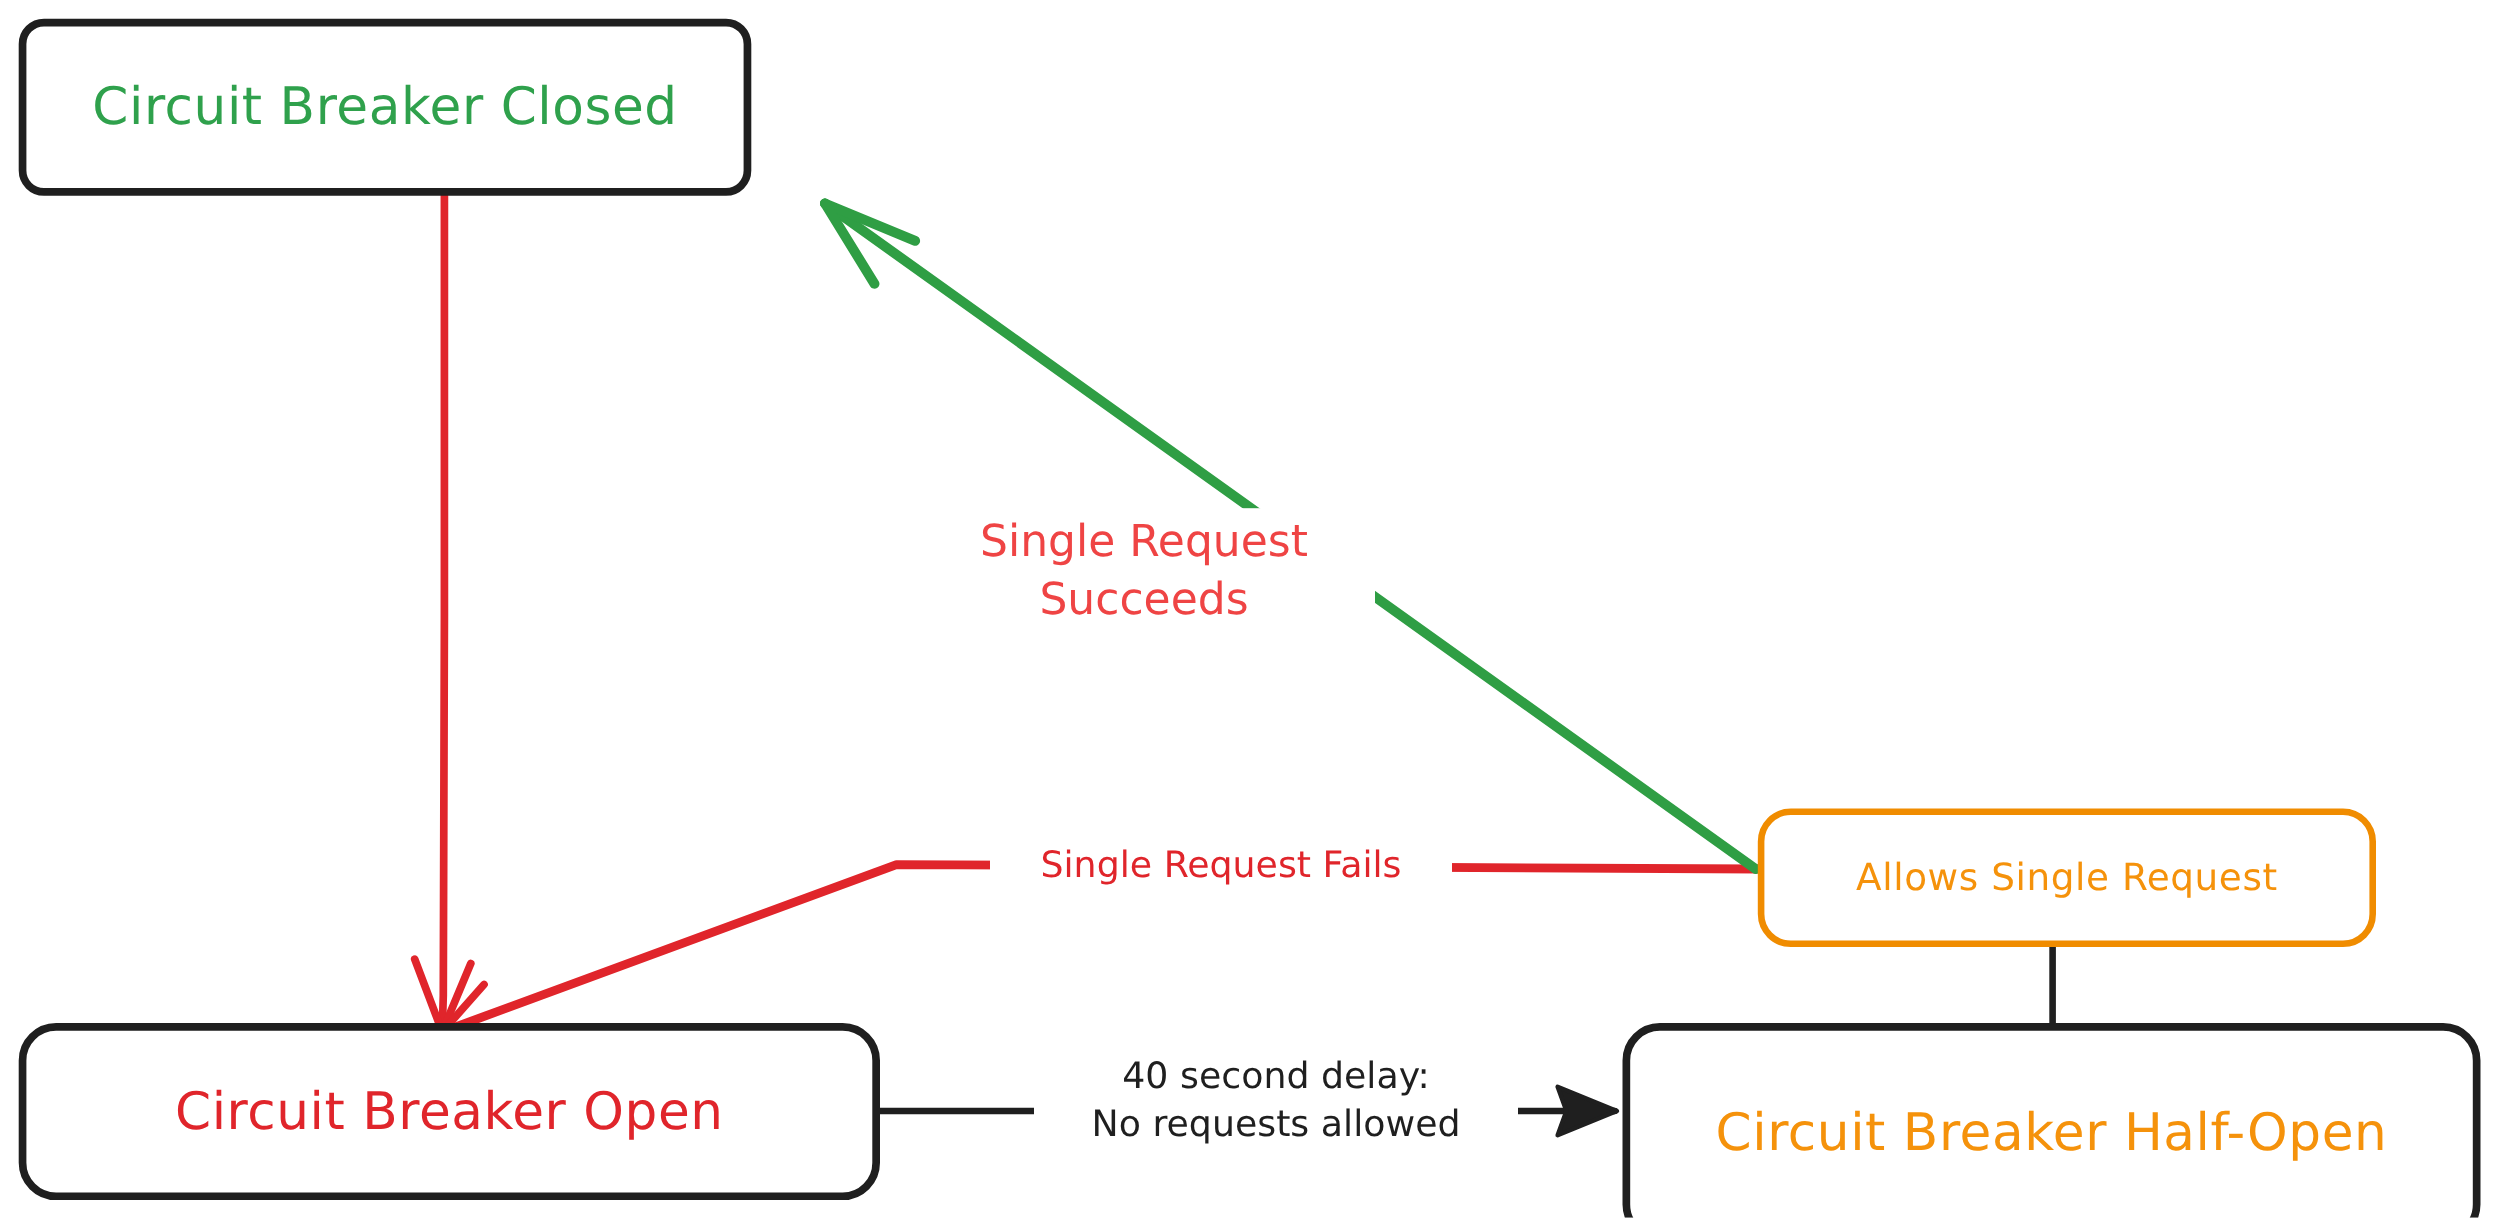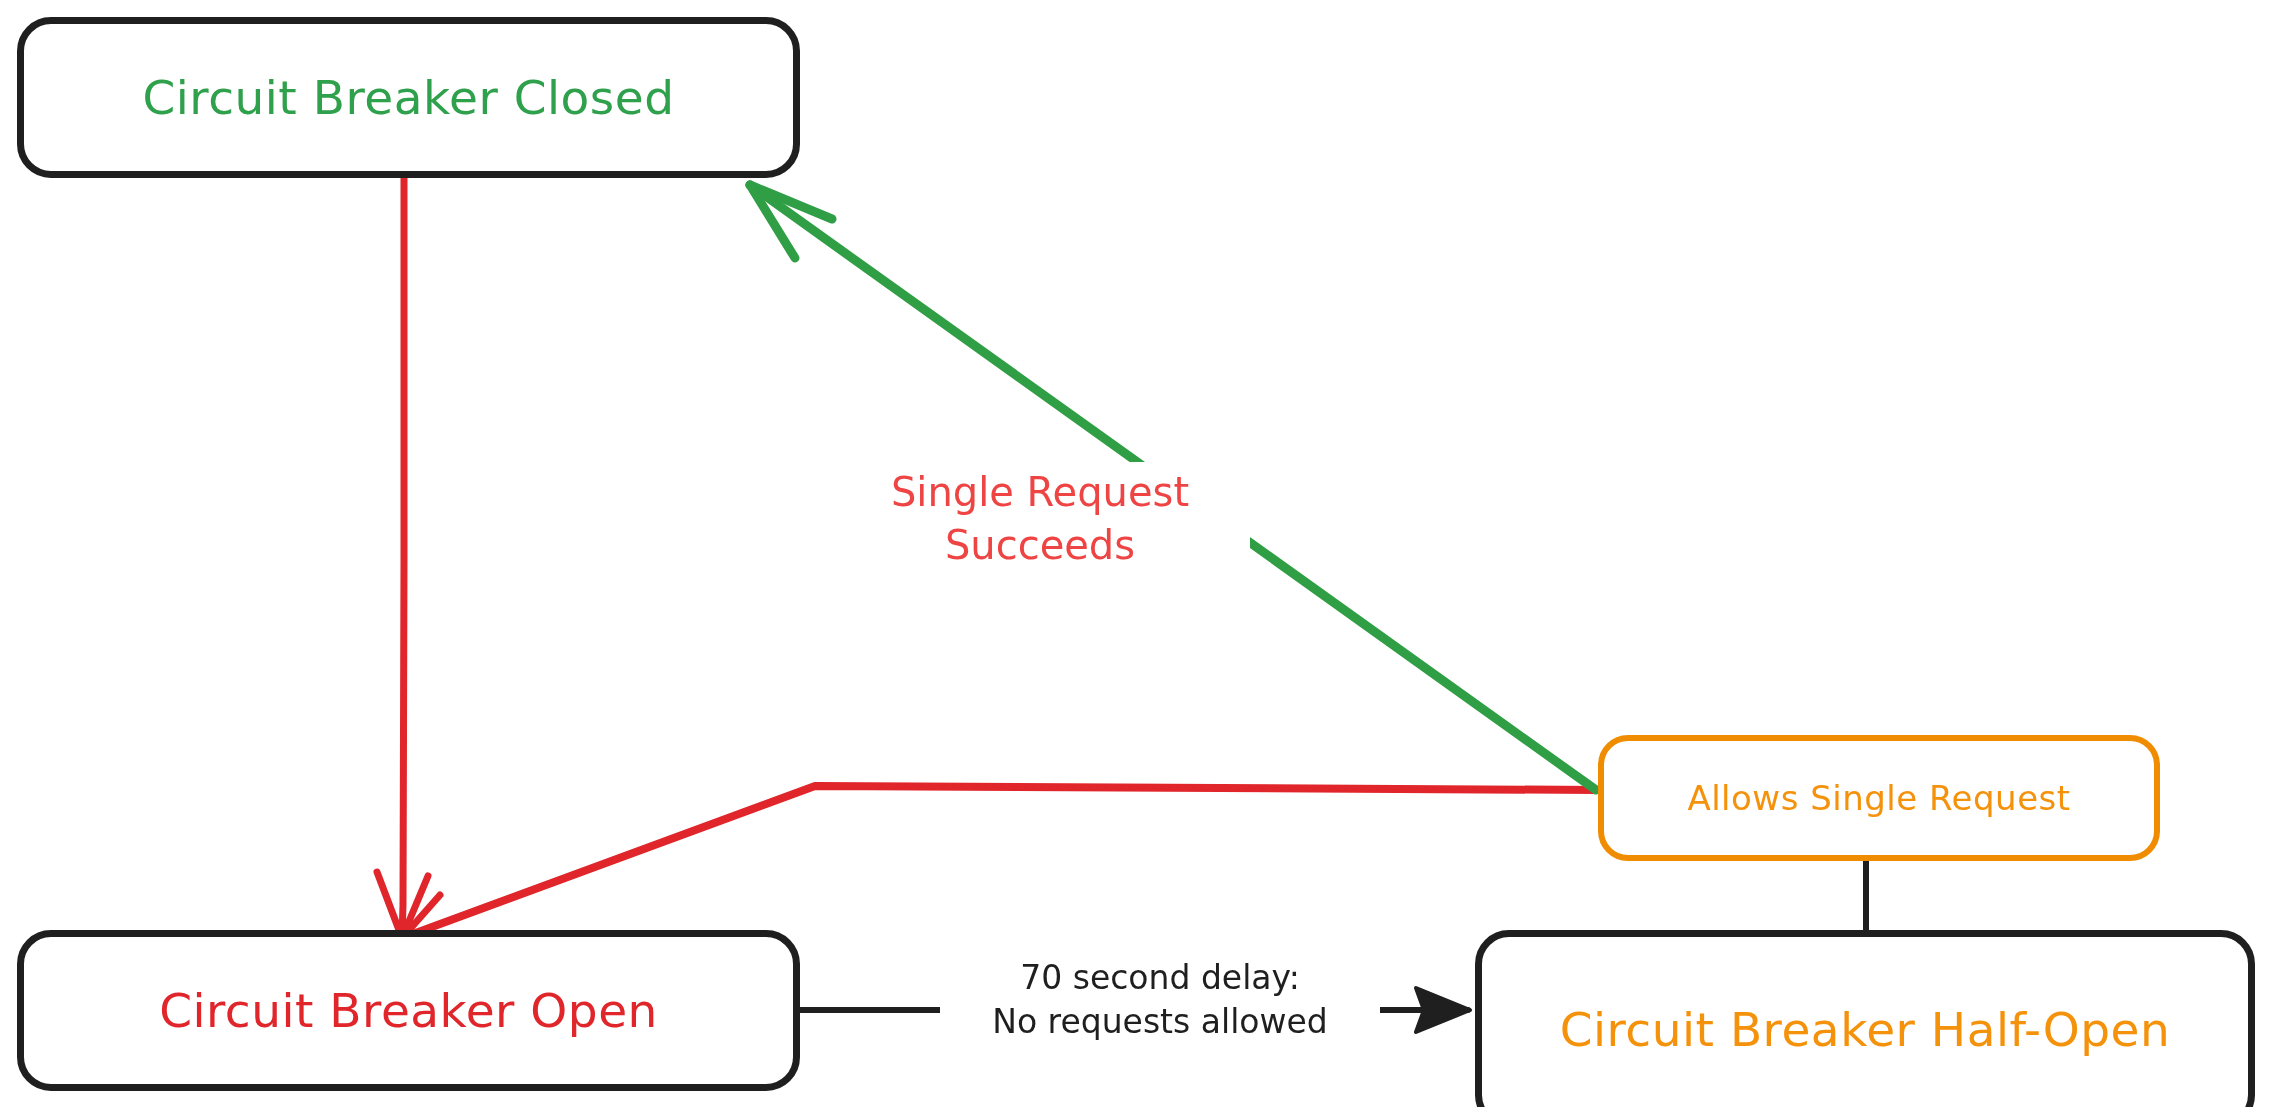--- a/index.html
+++ b/index.html
@@ -48,21 +48,21 @@
   }
   .node-label {
     font-family: "DejaVu Sans", sans-serif;
     font-weight: 400;
     letter-spacing: 0.5px;
     white-space: nowrap;
   }
 
   
   #node-closed {
-    left: 17px;  top: 17px;  width: 783px;  height: 161px;
+    left: 17px;  top: 17px;  width: 666px;  height: 161px; border-radius: 23px;
   }
   #node-closed .node-label {
     font-size: 47px;
     color: #2fa14c;
   }
 
   #node-open {
     left: 17px;  top: 930px;  width: 783px;  height: 161px; justify-content: center;
   }
   #node-open .node-label {
@@ -171,17 +171,18 @@
     <span class="node-label">Allows Single Request</span>
   </div>
 
   <div class="node node-black" id="node-halfopen">
     <span class="node-label">Circuit Breaker Half-Open</span>
   </div>
 
 
   <div class="edge-label" id="label-succeeds">Single Request Succeeds</div>
 
+  <div class="edge-label" id="label-fails">Single Request Fails</div>
 
-  <div class="edge-label" id="label-delay">70 second delay:
+  <div class="edge-label" id="label-delay">40 second delay:
 No requests allowed</div>
 
 </div>
 
 </body></html>

